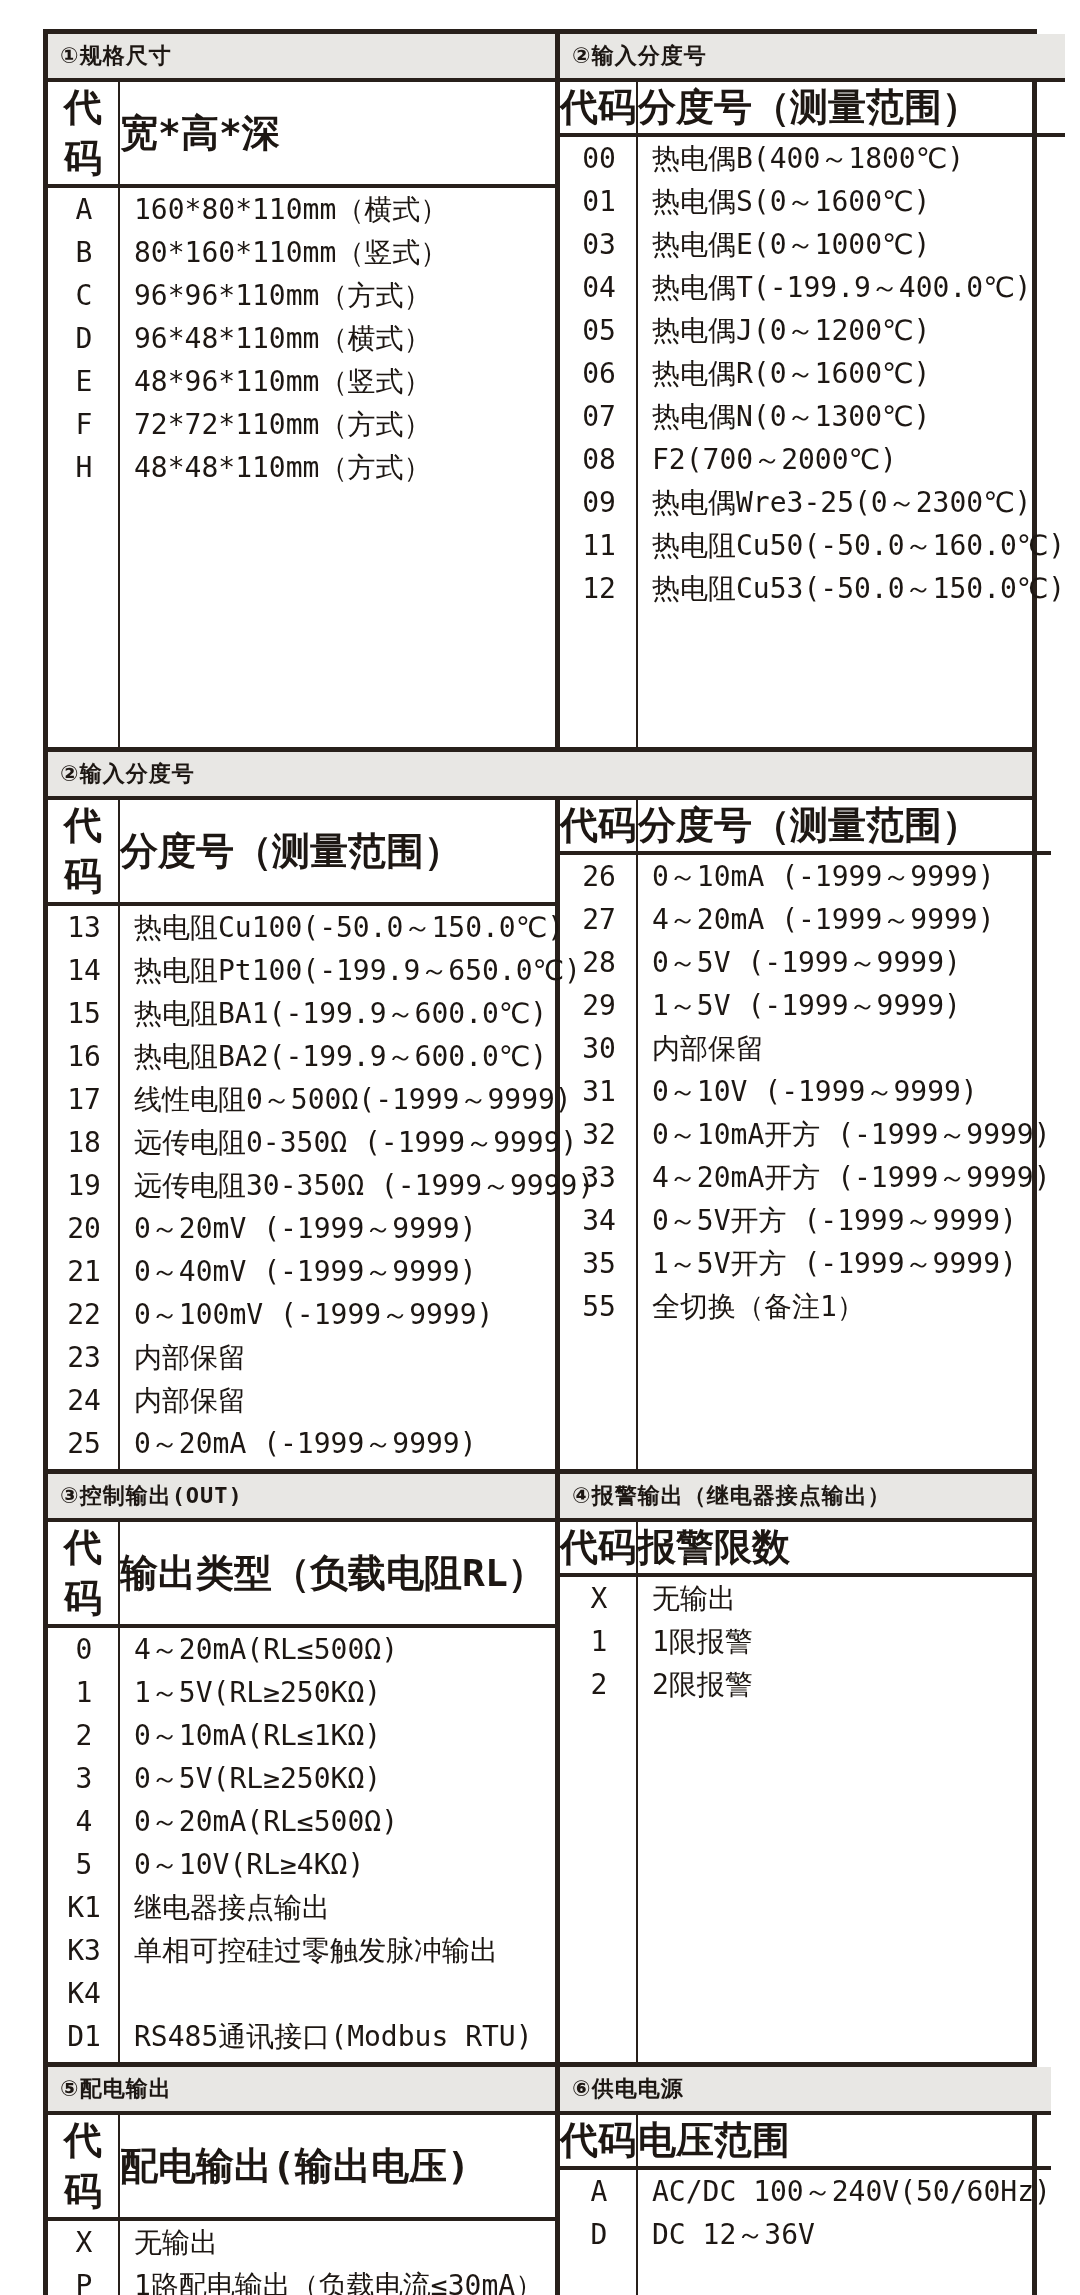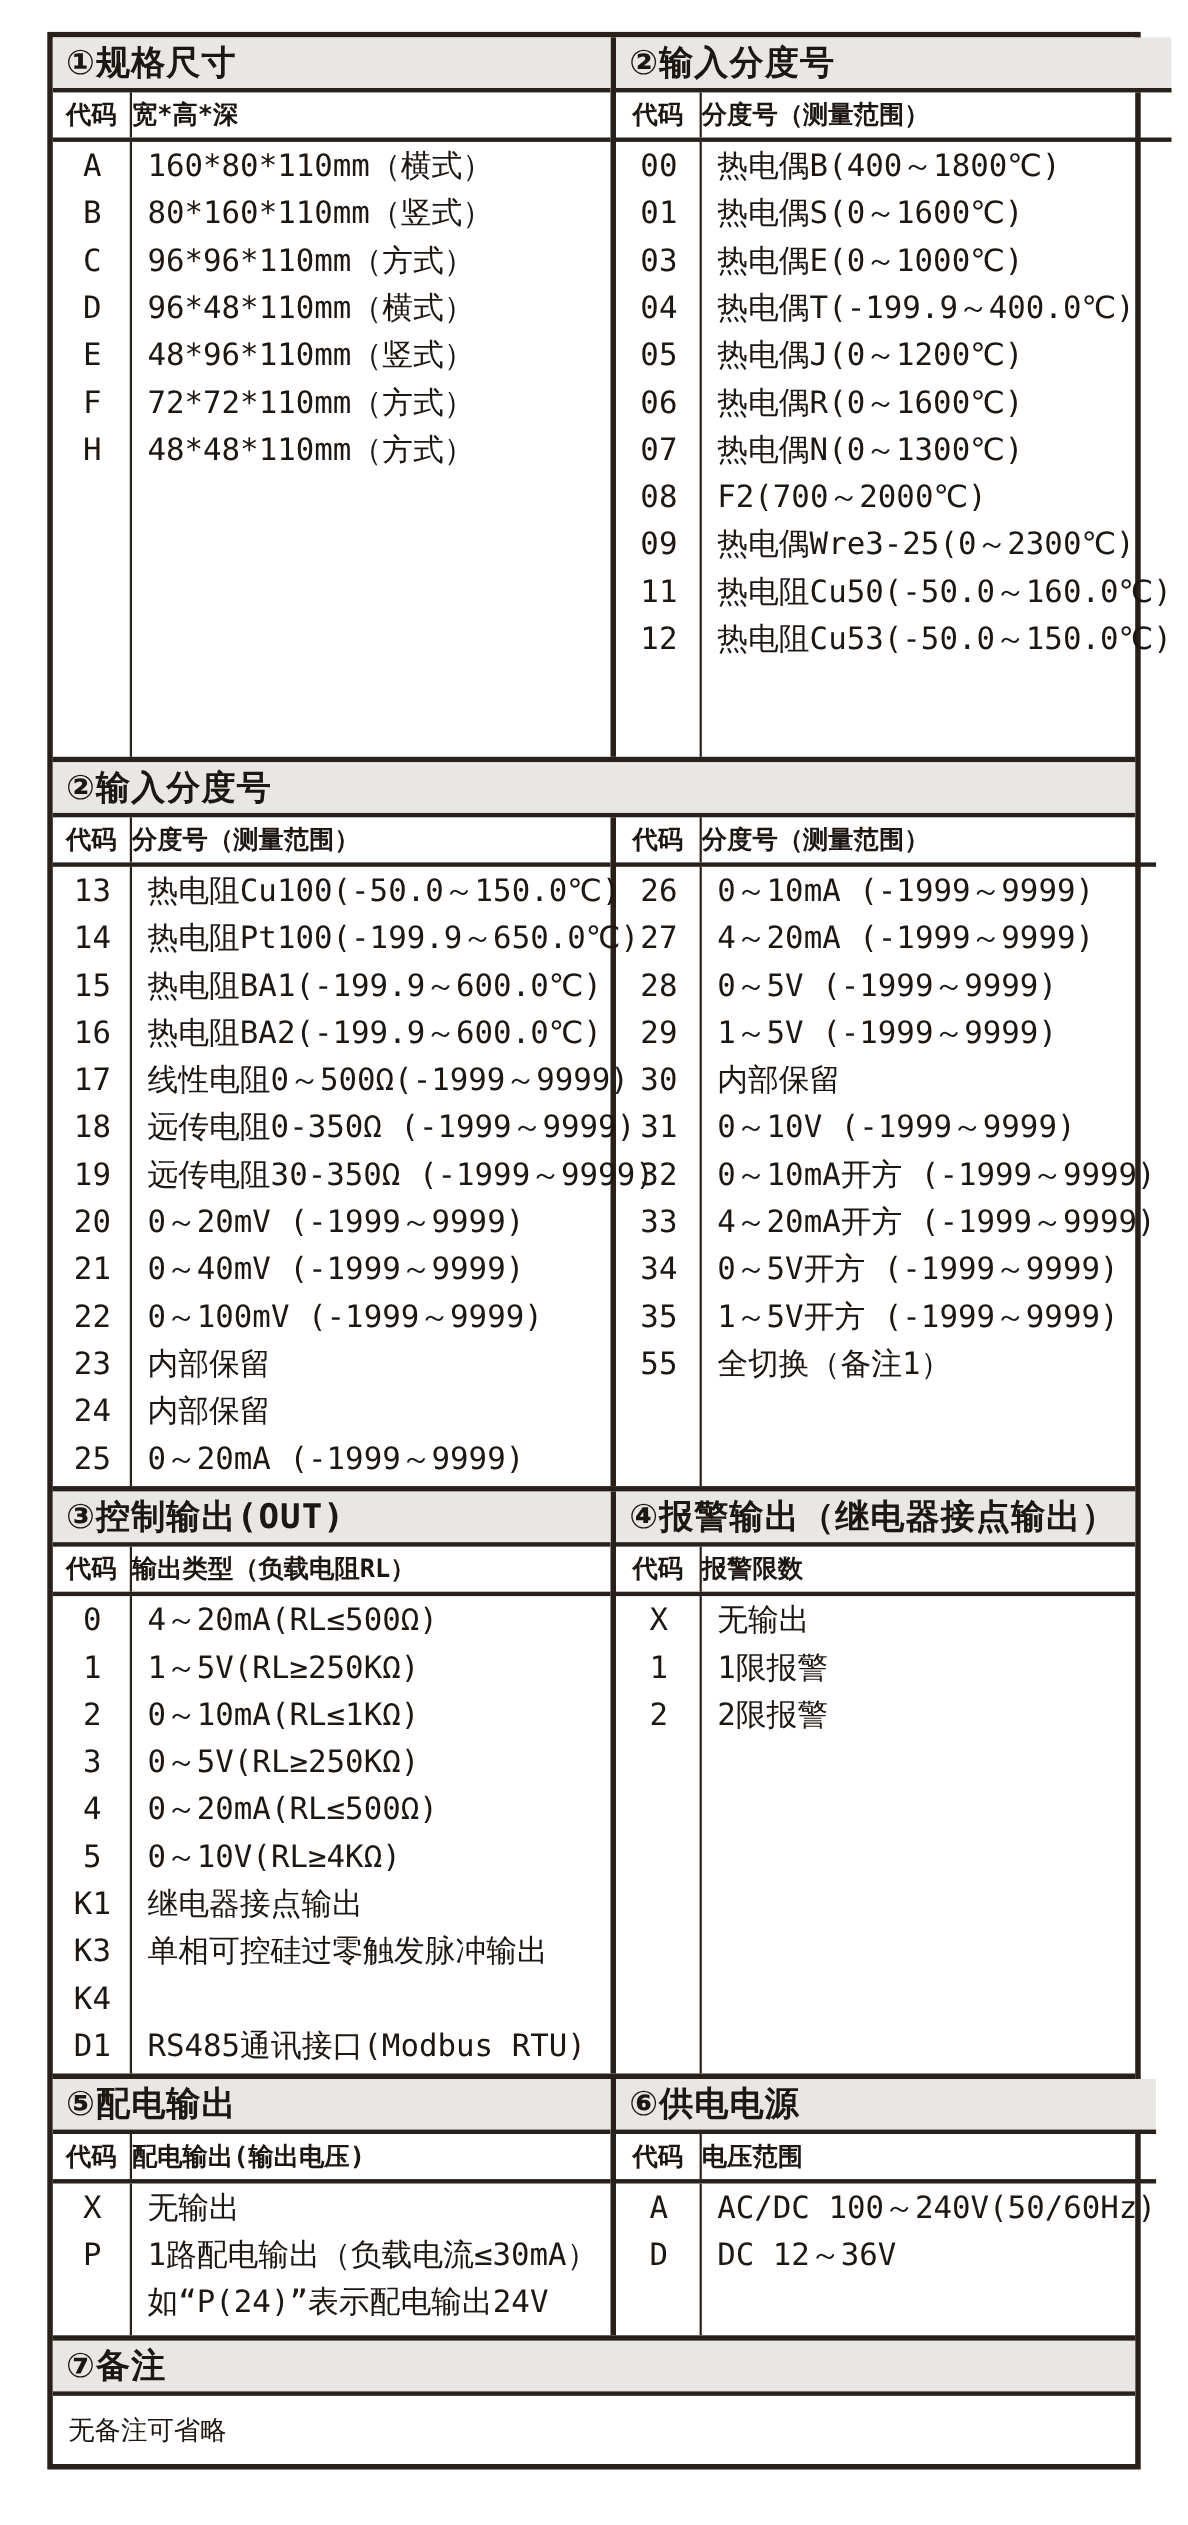--- a/index.html
+++ b/index.html
@@ -16,29 +16,29 @@
   .grp:first-child{border-top:none;}
   .row2{display:grid;grid-template-columns:512px 1fr;align-items:stretch;}
   .half{display:flex;flex-direction:column;--codew:72px;}
   .half.l{border-right:5px solid var(--bk);}
   .half.r{--codew:78px;}
   .sec-hdr,.banner{
     background:var(--gray);
     min-height:48px;
     display:flex;align-items:center;
     padding:2px 10px 2px 12px;
-    font-weight:bold;font-size:31px;
+    font-weight:bold;font-size:22px;
     border-bottom:4px solid var(--bk);
     letter-spacing:1px;
   }
   .col-hdr{
     display:flex;align-items:stretch;
     min-height:45px;
     border-bottom:4px solid var(--bk);
-    font-weight:bold;font-size:23px;
+    font-weight:bold;font-size:38px;
   }
   .ch-code{
     width:var(--codew);flex:none;
     border-right:2px solid var(--bk);
     display:flex;align-items:center;justify-content:center;
     text-align:center;
   }
   .ch-label{flex:1;display:flex;align-items:center;}
   .rows{flex:1;position:relative;padding-bottom:4px;}
   .rows::after{

